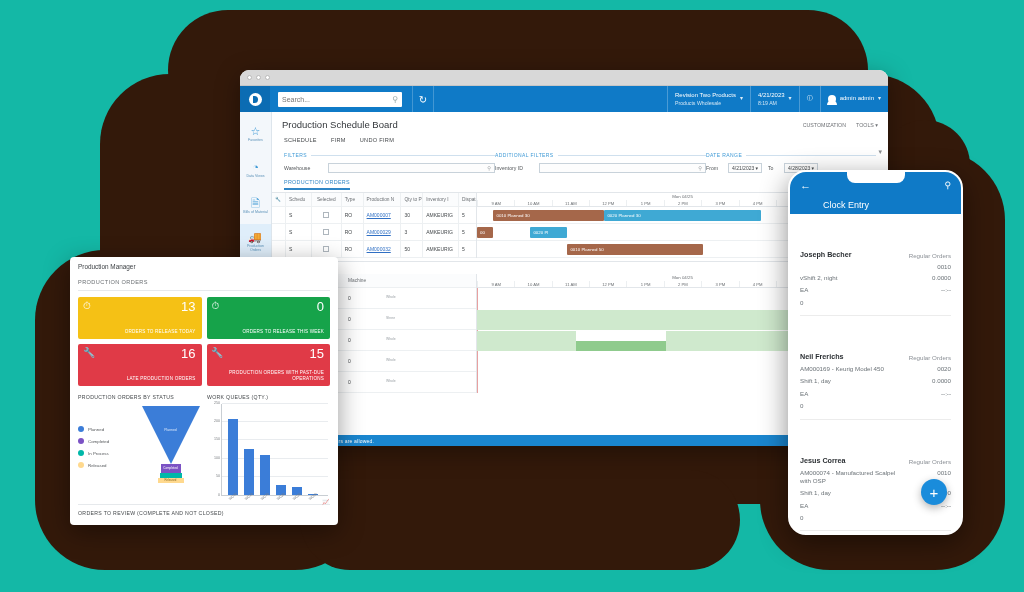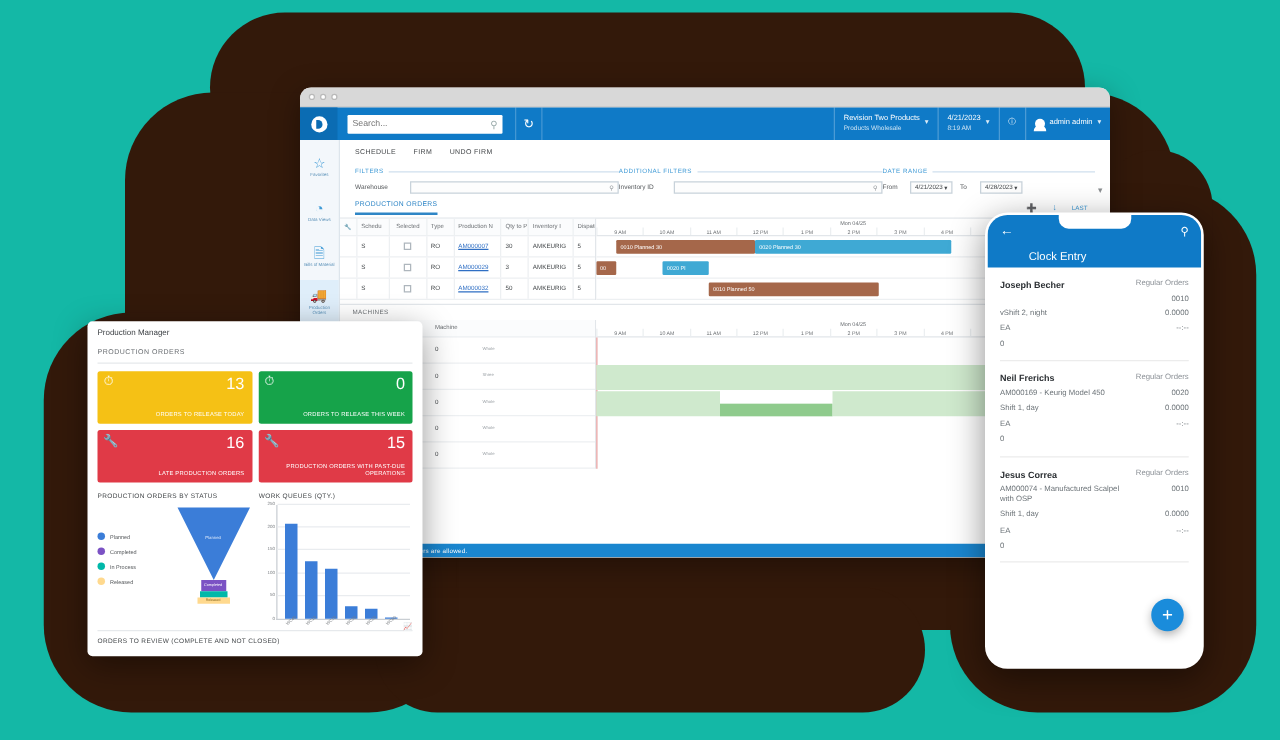--- a/index.html
+++ b/index.html
@@ -171,21 +171,21 @@
   }
   .ph-top { height: 42px; background: #0f7ac7; position: relative; }
   .notch { position: absolute; left: 50%; transform: translateX(-50%); top: 0; width: 58px; height: 11px;
            background: #fff; border-radius: 0 0 8px 8px; }
   .ph-bar { position: absolute; left: 0; right: 0; bottom: 4px; display: flex; align-items: center; padding: 0 10px; color: #fff; }
   .ph-back { font-size: 11px; }
   .ph-title { font-size: 9px; margin-left: 12px; margin-top: 40px; }
   .ph-search { margin-left: auto; font-size: 9px; }
   .ph-list { padding: 0 10px; }
   .entry { padding: 9px 0 8px 0; border-bottom: 1px solid #ececec; }
-  .e-r1 { display: flex; align-items: flex-start; }
+  .e-r1 { display: flex; align-items: flex-end; margin-top: 27px; }
   .e-name { font-size: 7.2px; color: #2b2f33; font-weight: bold; }
   .e-type { margin-left: auto; font-size: 6.2px; color: #8b9096; }
   .e-r { display: flex; align-items: baseline; margin-top: 4px; }
   .e-l { font-size: 6.2px; color: #6c7378; line-height: 1.35; max-width: 105px; }
   .e-v { margin-left: auto; font-size: 6.2px; color: #6c7378; }
   .fab { position: absolute; right: 14px; bottom: 28px; width: 26px; height: 26px; border-radius: 50%;
          background: #1a8cdb; color: #fff; display: flex; align-items: center; justify-content: center;
          font-size: 15px; box-shadow: 0 3px 8px rgba(0,0,0,.3); }
 </style>
 </head>
@@ -262,20 +262,27 @@
           <span class="lbl">Production Orders</span>
         </div>
         <div class="side-item">
           <span class="glyph">🛒</span>
           <span class="lbl">Material Requirements Planning</span>
         </div>
       </div>
 
       <div class="content">
 
+        <div class="pagehead">
+          <div class="pagetitle">Production Schedule Board</div>
+          <div class="head-right">
+            <span>CUSTOMIZATION</span>
+            <span>TOOLS ▾</span>
+          </div>
+        </div>
 
         <div class="toolbar-row">
           <span class="tb">SCHEDULE</span>
           <span class="tb">FIRM</span>
           <span class="tb">UNDO FIRM</span>
         </div>
         <div class="chev-row">▾</div>
 
         <div class="filters">
           <div class="fgroup">

